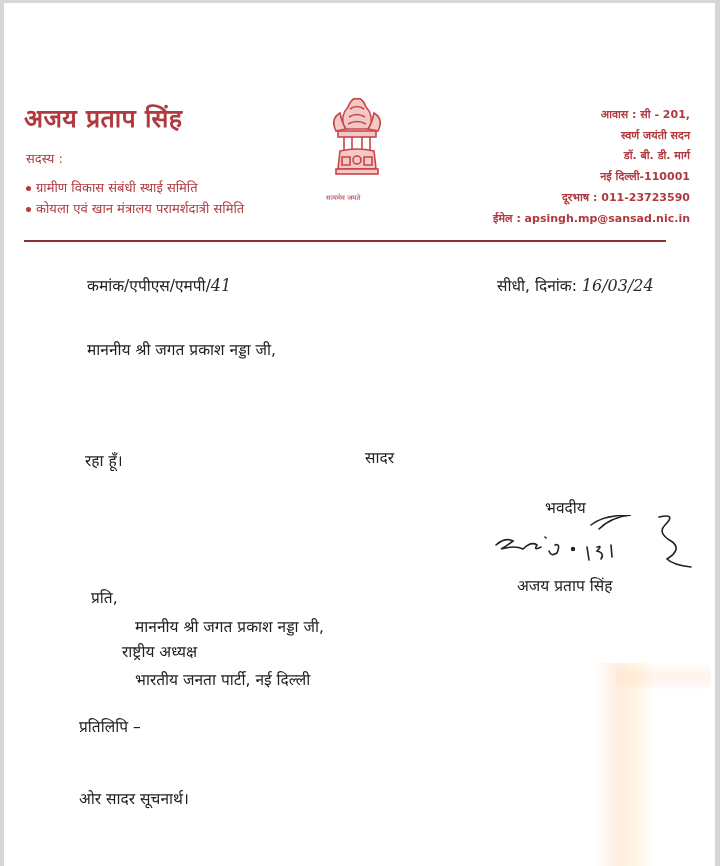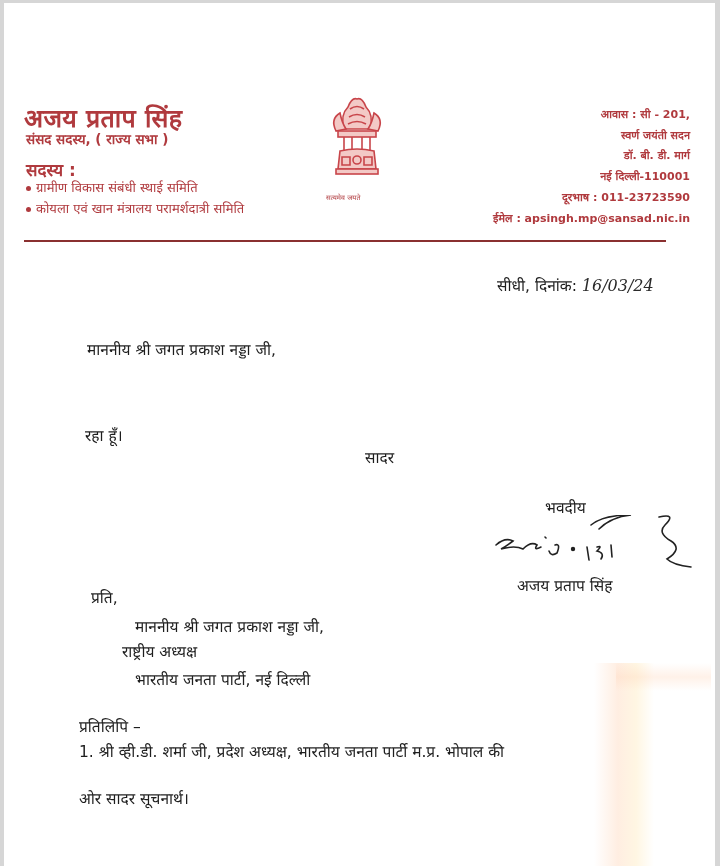--- a/index.html
+++ b/index.html
@@ -23,21 +23,21 @@
   .smudge2 {
     position: absolute; left: 612px; top: 660px;
     width: 95px; height: 28px;
     background: linear-gradient(180deg, rgba(255,215,185,0) 0%, rgba(255,210,180,0.3) 50%, rgba(255,220,190,0) 100%);
   }
   .abs { position: absolute; white-space: nowrap; }
 
   
   .lh-name { left: 20px; top: 97px; font-size: 25px; font-weight: bold; color: #b03a3e; letter-spacing: 0.3px; }
   .lh-desig { left: 22px; top: 127px; font-size: 13.5px; font-weight: bold; color: #b03a3e; }
-  .lh-member { left: 22px; top: 155px; font-size: 17px; font-weight: bold; color: #b03a3e; }
+  .lh-member { left: 22px; top: 146px; font-size: 13px; font-weight: normal; color: #b03a3e; }
   .lh-committee { left: 22px; font-size: 13px; font-weight: normal; color: #b03a3e; }
   .lh-committee .bullet { display: inline-block; width: 5px; height: 5px; border-radius: 50%; background: #b03a3e; margin-right: 5px; vertical-align: middle; }
 
   
   .emblem { left: 318px; top: 86px; width: 70px; height: 105px; }
   .emblem-motto { left: 322px; top: 190px; font-size: 7px; color: #b03a3e; width: 64px; text-align: left; }
 
   
   .lh-addr { right: 25px; font-size: 11px; font-weight: bold; color: #b03a3e; text-align: center; }
 
@@ -50,21 +50,20 @@
   .signature { left: 487px; top: 512px; width: 210px; height: 60px; }
 </style>
 </head>
 <body>
 
 <div class="page">
   <div class="smudge"></div>
   <div class="smudge2"></div>
 
   <div class="abs lh-name">अजय प्रताप सिंह</div>
-  <div class="abs lh-desig">संसद सदस्य, ( राज्य सभा )</div>
   <div class="abs lh-member">सदस्य :</div>
   <div class="abs lh-committee" style="top:175px;">
     <span class="bullet"></span><span>ग्रामीण विकास संबंधी स्थाई समिति</span>
   </div>
   <div class="abs lh-committee" style="top:196px;">
     <span class="bullet"></span><span>कोयला एवं खान मंत्रालय परामर्शदात्री समिति</span>
   </div>
 
   <svg class="abs emblem" viewBox="0 0 70 105">
     <g fill="none" stroke="#c8454a" stroke-width="1.6">
@@ -84,28 +83,31 @@
 
   <div class="abs lh-addr" style="top:103px;">आवास : सी - 201,</div>
   <div class="abs lh-addr" style="top:124px;">स्वर्ण जयंती सदन</div>
   <div class="abs lh-addr" style="top:144px;">डॉ. बी. डी. मार्ग</div>
   <div class="abs lh-addr" style="top:165px;">नई दिल्ली-110001</div>
   <div class="abs lh-addr" style="top:186px;">दूरभाष : 011-23723590</div>
   <div class="abs lh-addr" style="top:207px;">ईमेल : apsingh.mp@sansad.nic.in</div>
 
   <div class="rule"></div>
 
+  <div class="abs body-text" style="left:83px; top:271px;">
+    <span>कमांक/एपीएस/एमपी/</span><span class="hand">41</span>
+  </div>
   <div class="abs body-text" style="left:493px; top:271px;">
     <span>सीधी, दिनांक:</span>
     <span class="hand">16/03/24</span>
   </div>
 
   <div class="abs body-text" style="left:83px; top:335px;">माननीय श्री जगत प्रकाश नड्डा जी,</div>
 
-  <div class="abs body-text" style="left:81px; top:421px;">रहा हूँ।</div>
+  <div class="abs body-text" style="left:81px; top:446px;">रहा हूँ।</div>
   <div class="abs body-text" style="left:361px; top:443px;">सादर</div>
 
   <div class="abs body-text" style="left:541px; top:493px;">भवदीय</div>
   <svg class="abs signature" viewBox="0 0 210 60">
     <g fill="none" stroke="#222" stroke-width="1.6" stroke-linecap="round">
       <path d="M5 30 Q14 22 22 26 Q14 32 10 34 Q24 30 32 34 Q40 26 46 30 Q42 36 50 32"></path>
       <path d="M54 22 L55 23"></path>
       <path d="M64 30 Q70 28 66 38 Q60 42 58 36"></path>
       <circle cx="82" cy="34" r="1.4" fill="#222"></circle>
       <path d="M96 32 L98 45"></path>
@@ -116,15 +118,14 @@
     </g>
   </svg>
   <div class="abs body-text" style="left:513px; top:571px;">अजय प्रताप सिंह</div>
 
   <div class="abs body-text" style="left:87px; top:583px;">प्रति,</div>
   <div class="abs body-text" style="left:131px; top:612px;">माननीय श्री जगत प्रकाश नड्डा जी,</div>
   <div class="abs body-text" style="left:118px; top:637px;">राष्ट्रीय अध्यक्ष</div>
   <div class="abs body-text" style="left:131px; top:665px;">भारतीय जनता पार्टी, नई दिल्ली</div>
 
   <div class="abs body-text" style="left:75px; top:712px;">प्रतिलिपि –</div>
-  <div class="abs body-text" style="left:75px; top:737px;">1. श्री व्ही.डी. शर्मा जी, प्रदेश अध्यक्ष, भारतीय जनता पार्टी म.प्र. भोपाल की</div>
   <div class="abs body-text" style="left:75px; top:784px;">ओर सादर सूचनार्थ।</div>
 </div>
 
 </body></html>

